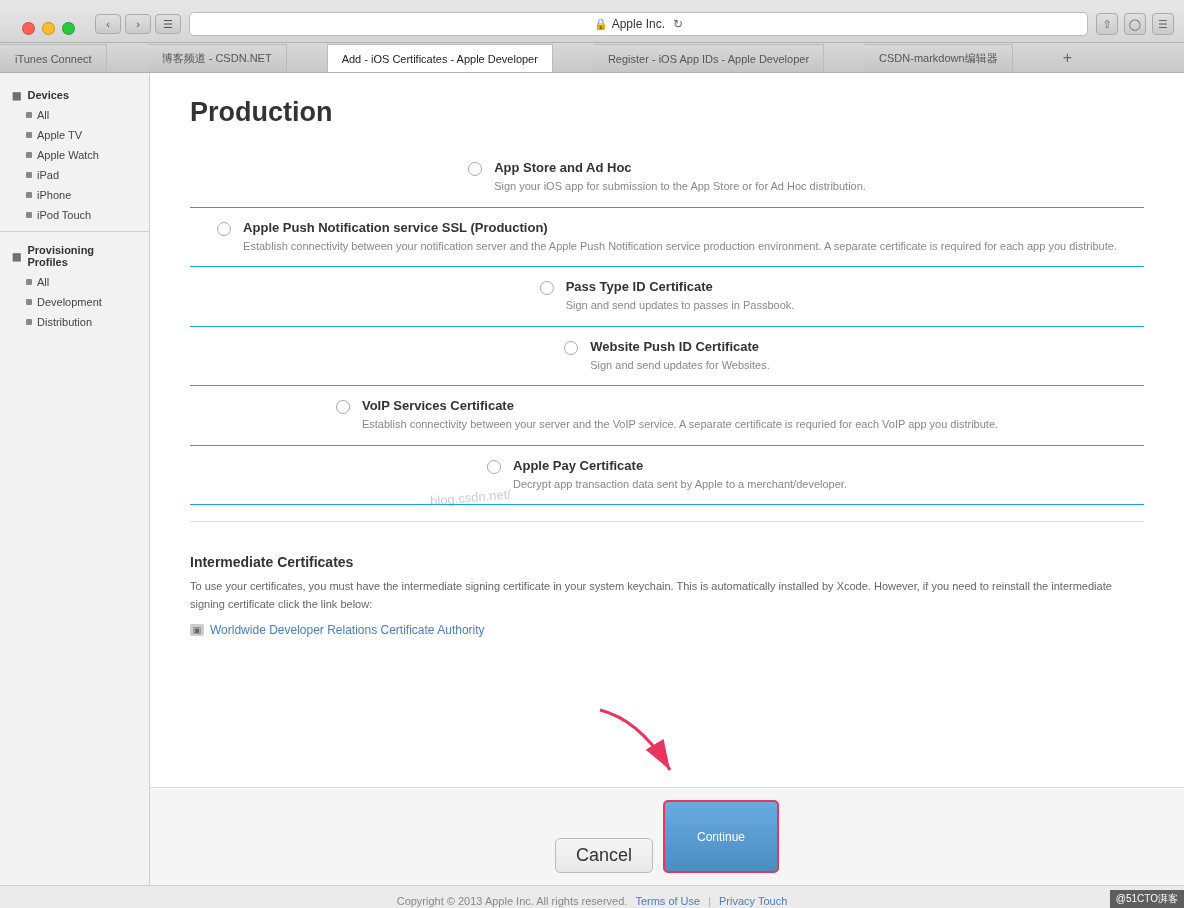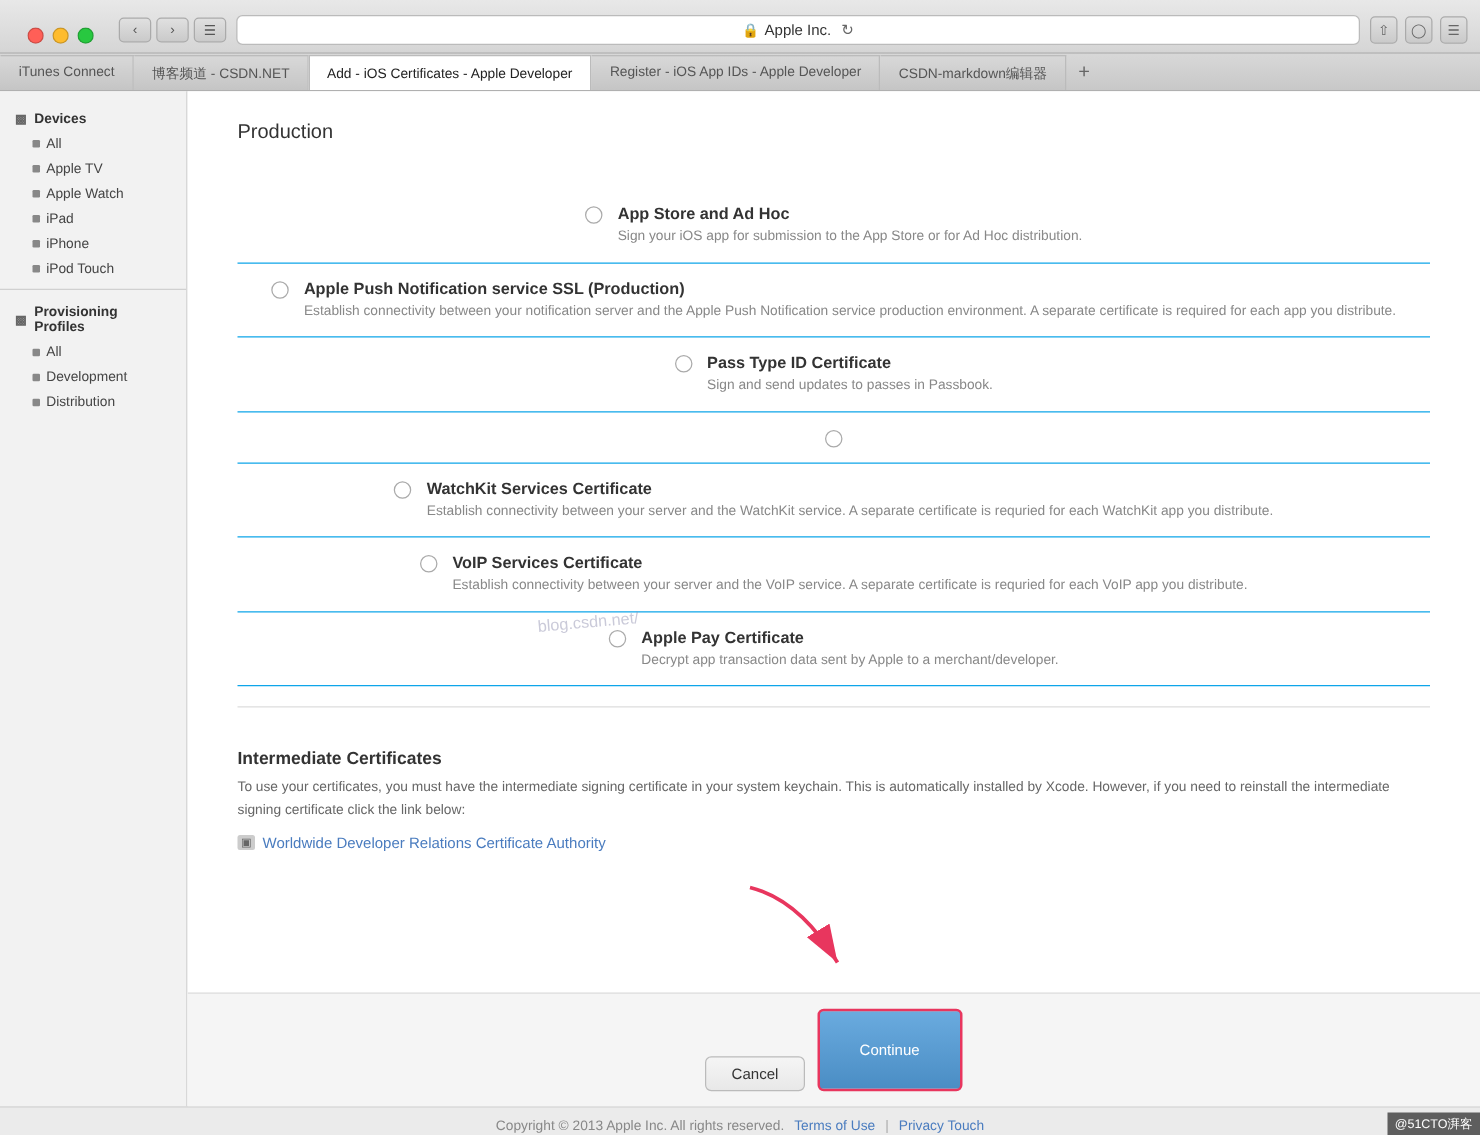--- a/index.html
+++ b/index.html
@@ -86,26 +86,27 @@
       align-items: center;
       justify-content: center;
       font-size: 11px;
       color: #666;
       cursor: pointer;
     }
 
     
     .tabs-bar {
       display: flex;
-      align-items: center;
+      align-items: flex-end;
       background: linear-gradient(to bottom, #d8d8d8, #c8c8c8);
       border-bottom: 1px solid #b0b0b0;
       padding: 0 0 0 0;
       height: 30px;
       overflow: hidden;
+      gap: 40px;
     }
     .tab {
       height: 28px;
       padding: 0 14px;
       display: flex;
       align-items: center;
       font-size: 11px;
       color: #555;
       border-right: 1px solid #bbb;
       cursor: pointer;
@@ -192,24 +193,24 @@
       display: flex;
       flex-direction: column;
     }
     .content-scroll {
       flex: 1;
       padding: 24px 40px 20px;
       overflow-y: auto;
     }
 
     .section-title {
-      font-size: 16px;
-      font-weight: 400;
+      font-size: 27px;
+      font-weight: 700;
       color: #333;
-      margin-bottom: 36px;
+      margin-bottom: 20px;
     }
 
     .certificate-option {
       display: flex;
       align-items: flex-start;
       gap: 12px;
       padding: 12px 0;
       border-bottom: 1px solid #0ea5e9;
       justify-content: center;
     }
@@ -284,21 +285,21 @@
       border-top: 1px solid #ddd;
       padding: 12px 40px;
       display: flex;
       justify-content: center;
       gap: 10px;
       background: #f5f5f5;
       flex-shrink: 0;
     }
     .btn-cancel {
       padding: 6px 20px;
-      font-size: 12px;
+      font-size: 18px;
       background: linear-gradient(to bottom, #f5f5f5, #e8e8e8);
       border: 1px solid #bbb;
       border-radius: 5px;
       cursor: pointer;
       color: #333;
       margin-top: 38px;
     }
     .btn-continue {
       padding: 6px 32px;
       font-size: 12px;
@@ -476,29 +477,26 @@
       <div class="certificate-option">
         <div class="radio-btn"></div>
         <div>
           <div class="cert-label">Pass Type ID Certificate</div>
           <div class="cert-desc">Sign and send updates to passes in Passbook.</div>
         </div>
       </div>
 
       <div class="certificate-option">
         <div class="radio-btn"></div>
-      </div>
-
-      <div class="certificate-option">
-        <div class="radio-btn"></div>
         <div>
-          <div class="cert-label">WatchKit Services Certificate</div>
-          <div class="cert-desc">Establish connectivity between your server and the WatchKit service. A separate certificate is requried for each WatchKit app you distribute.</div>
-        </div>
-      </div>
+          <div class="cert-label">Website Push ID Certificate</div>
+          <div class="cert-desc">Sign and send updates for Websites.</div>
+        </div>
+      </div>
+
 
       <div class="certificate-option">
         <div class="radio-btn"></div>
         <div>
           <div class="cert-label">VoIP Services Certificate</div>
           <div class="cert-desc">Establish connectivity between your server and the VoIP service. A separate certificate is requried for each VoIP app you distribute.</div>
         </div>
       </div>
 
       <div class="certificate-option">

